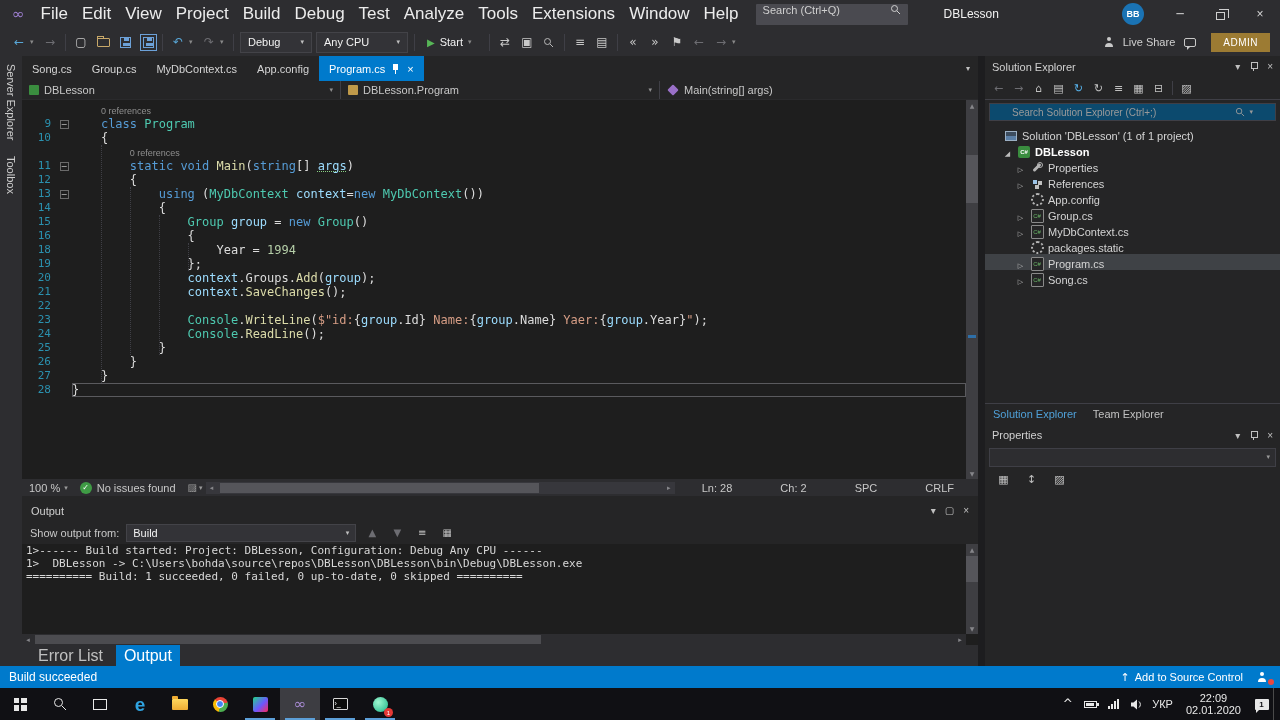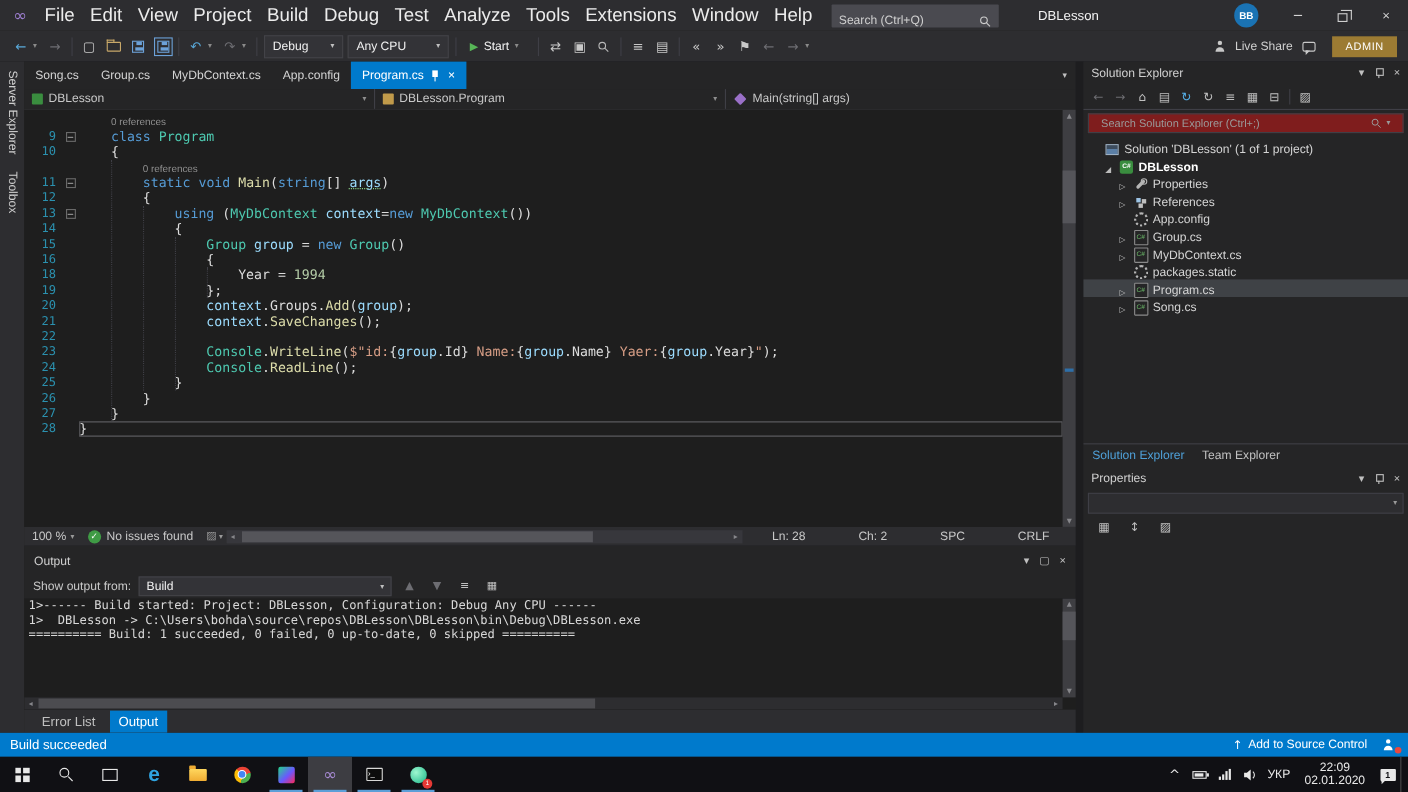--- a/index.html
+++ b/index.html
@@ -5,21 +5,21 @@
 <style>
 *{margin:0;padding:0;box-sizing:border-box}
 html,body{width:1280px;height:720px;overflow:hidden;background:#1e1e1e;font-family:"Liberation Sans",sans-serif}
 .g{font-family:"DejaVu Sans",sans-serif}
 
 
 .titlebar{height:28px;background:#2d2d30;display:flex;align-items:center;color:#e4e4e4}
 .vslogo{padding:0 9px 0 12px;color:#9e7fd1;font-size:15px;line-height:28px}
 .menubar{display:flex}
 .menu-item{padding:0 7px;font-size:17px;line-height:28px;color:#ececec;white-space:nowrap}
-.qsearch{width:152px;height:21px;margin-left:10px;background:#4a4a50;display:flex;align-items:flex-end;padding:0 7px;border-radius:1px}
+.qsearch{width:152px;height:21px;margin-left:10px;background:#4a4a50;display:flex;align-items:flex-start;padding:0 7px;border-radius:1px}
 .qsearch input{flex:1;background:transparent;border:none;outline:none;font-size:11px;color:#cfcfcf;font-family:"Liberation Sans",sans-serif;min-width:0}
 .qsearch input::placeholder{color:#cfcfcf}
 .soltitle{margin-left:36px;font-size:12px;color:#f2f2f2}
 .tb-sp{flex:1}
 .avatar{width:22px;height:22px;border-radius:50%;background:#1a73b4;color:#fff;font-size:9px;font-weight:bold;display:flex;align-items:center;justify-content:center;margin-right:16px}
 .wbtn{width:40px;height:28px;display:flex;align-items:center;justify-content:center;color:#d4d4d4;font-size:12px}
 .restore-glyph{width:9px;height:8px;border:1px solid #cfcfcf;position:relative;margin-top:3px;display:inline-block}
 .restore-glyph::before{content:"";position:absolute;top:-4px;left:2px;width:9px;height:8px;border-top:1px solid #cfcfcf;border-right:1px solid #cfcfcf}
 
 
@@ -125,35 +125,35 @@
 .out-combo{width:230px;height:18px;background:#333337;border:1px solid #434348;display:flex;align-items:center;justify-content:space-between;padding:0 6px;font-size:11px;color:#f1f1f1}
 .oico{min-width:18px;text-align:center;color:#c0c0c0;font-size:10px;font-family:"DejaVu Sans",sans-serif}
 .oico.dim{color:#6d6d72}
 .out-console{flex:1;background:#1e1e1e;position:relative;overflow:hidden}
 .oline{font:11px/13px "DejaVu Sans Mono",monospace;color:#d8d8d8;white-space:pre;padding-left:4px}
 .out-vscroll{position:absolute;top:0;right:0;bottom:11px;width:12px;background:#3e3e42}
 .out-hscroll{position:absolute;left:0;right:12px;bottom:0;height:11px;background:#2d2d30}
 .ohthumb{position:absolute;top:1px;bottom:1px;left:13px;right:45%;background:#4c4c50}
 
 
-.bottom-tabs{height:21px;background:#2d2d30;display:flex;align-items:center;padding-left:8px;gap:5px;font-size:12px}
+.bottom-tabs{height:21px;background:#2d2d30;display:flex;align-items:center;padding-left:8px;gap:5px;font-size:16px}
 .btab{padding:3px 8px;color:#c0c0c0}
 .btab.active{background:#007acc;color:#fff}
 
 
 .panel-head{height:21px;display:flex;align-items:center;padding:0 7px;font-size:11px;color:#d0d0d0}
 .pin{width:9px;height:11px;position:relative;display:inline-block}
 .pin::before{content:"";position:absolute;left:2px;top:1px;width:5px;height:5px;border:1px solid #c0c0c0}
 .pin::after{content:"";position:absolute;left:4px;top:7px;width:1px;height:3px;background:#c0c0c0}
 .se-toolbar{height:23px;display:flex;align-items:center;padding:0 4px;gap:1px;border-bottom:1px solid #3f3f46}
 .pt-icon{min-width:19px;text-align:center;color:#c0c0c0;font-size:11px;font-family:"DejaVu Sans",sans-serif}
 .pt-icon.accent{color:#56b0e8}
 .pt-icon.dim{color:#6d6d72}
 .pt-sep{width:1px;height:14px;background:#3f3f46;margin:0 3px}
-.se-search{margin:3px 4px;height:18px;background:#7f1d1d;border:1px solid #3f3f46;display:flex;align-items:center;padding:0 11px;gap:4px}
+.se-search{margin:3px 4px;height:18px;background:#0c4a6e;border:1px solid #3f3f46;display:flex;align-items:center;padding:0 22px;gap:4px}
 .se-search input{flex:1;background:transparent;border:none;outline:none;font-size:10px;color:#9a9a9a;font-family:"Liberation Sans",sans-serif;min-width:0}
 .se-search input::placeholder{color:#9a9a9a}
 .tinychev{font-size:7px;color:#9a9a9a}
 .se-tree{margin-top:2px}
 .trow{height:16px;display:flex;align-items:flex-end;gap:4px;font-size:11px;color:#d4d4d4;white-space:nowrap}
 .trow.selected{background:#3f4246}
 .arrow{width:11px;text-align:center;font-size:7px;color:#bcbcbc;flex-shrink:0;font-family:"DejaVu Sans",sans-serif}
 .tlabel.bold{font-weight:bold;color:#fff}
 .ti{width:14px;height:13px;display:inline-flex;align-items:center;justify-content:center;flex-shrink:0;position:relative}
 .ti-solution::before{content:"";width:10px;height:8px;border:1px solid #9cb0c4;background:linear-gradient(180deg,#3c4c5e 0 45%,#5b7fa6 45% 100%)}

